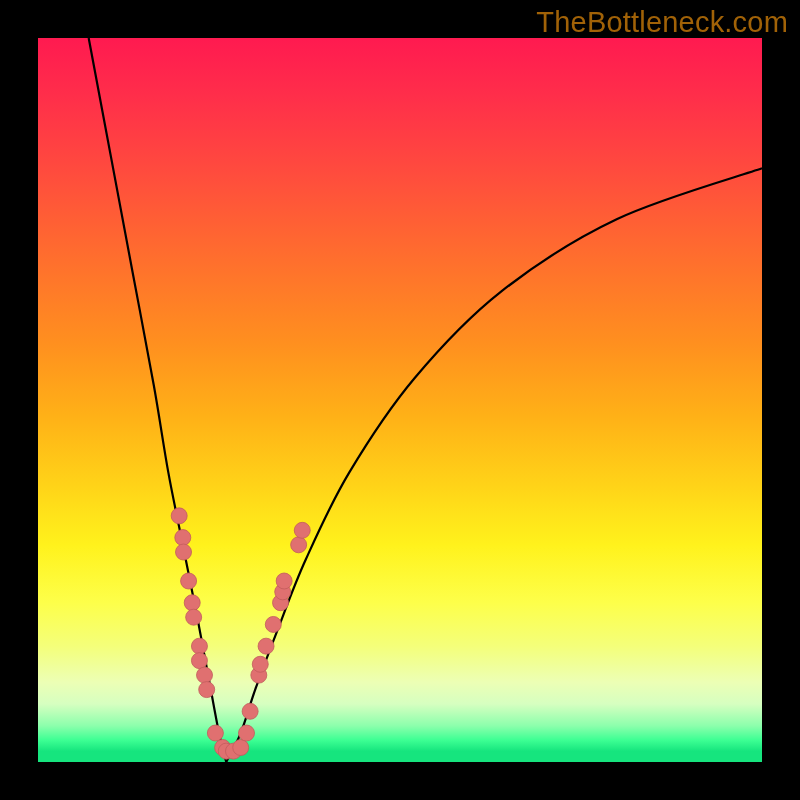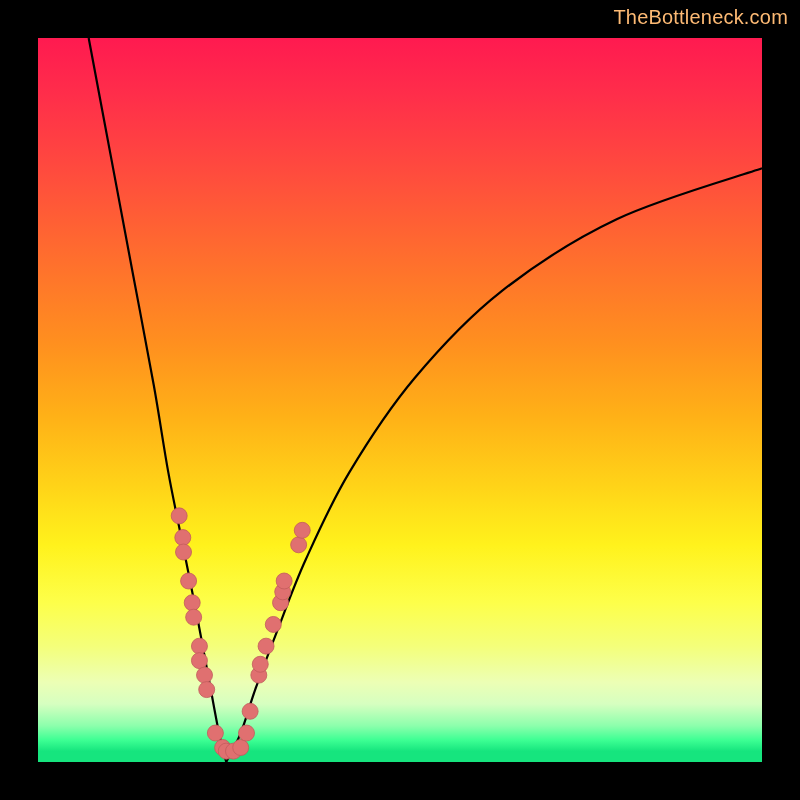--- a/index.html
+++ b/index.html
@@ -41,22 +41,22 @@
       #8cffac 95%,
       #3cff93 97%,
       #16e57e 98.5%,
       #16e57e 100%
     );
   }
   .watermark {
     position: absolute;
     top: 6px;
     right: 12px;
-    color: #fdba74;
-    font-size: 20px;
+    color: #a16207;
+    font-size: 29px;
     font-weight: 500;
     letter-spacing: 0.2px;
     user-select: none;
   }
   svg.curve-layer {
     position: absolute;
     left: 0;
     top: 0;
     width: 724px;
     height: 724px;

